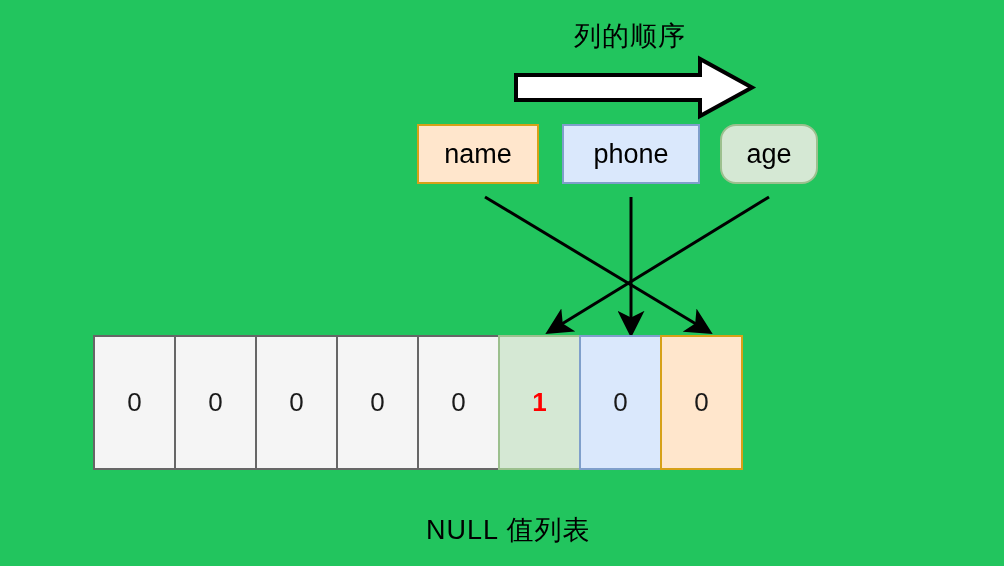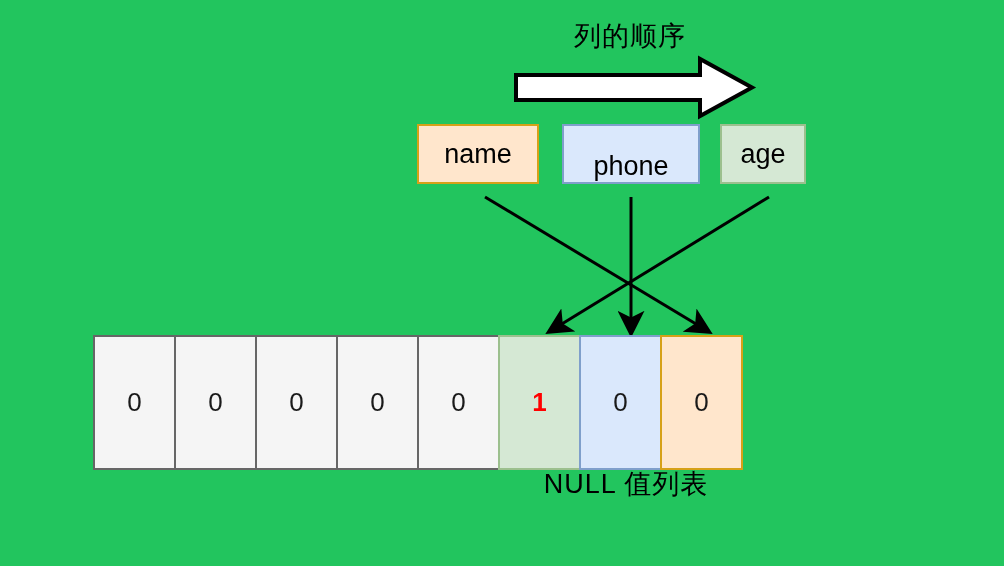--- a/index.html
+++ b/index.html
@@ -46,22 +46,22 @@
     box-sizing: border-box;
     border-width: 2px;
     border-style: solid;
     display: flex;
     align-items: center;
     justify-content: center;
     font-size: 27px;
     color: #000000;
   }
   .col-name  { left: 417px; width: 122px; }
-  .col-phone { left: 562px; width: 138px; align-items: flex-end; }
-  .col-age   { left: 720px; width: 86px;  }
+  .col-phone { left: 562px; width: 138px; }
+  .col-age   { left: 720px; width: 98px; border-radius: 16px;  }
 
   
   .connectors {
     left: 0;
     top: 0;
     width: 1004px;
     height: 566px;
     pointer-events: none;
   }
 
@@ -97,23 +97,22 @@
     color: #1a1a1a;
   }
   .cell:first-child { margin-left: 0; }
   .cell.flagged {
     font-weight: bold;
   }
 
   
   .caption-bottom {
     left: 426px;
-    top: 466px;
+    top: 512px;
     width: 400px;
-    text-align: center;
     font-size: 27px;
     color: #000000;
     letter-spacing: 1px;
     white-space: nowrap;
   }
 </style>
 </head>
 <body>
 
 <div id="canvas">

